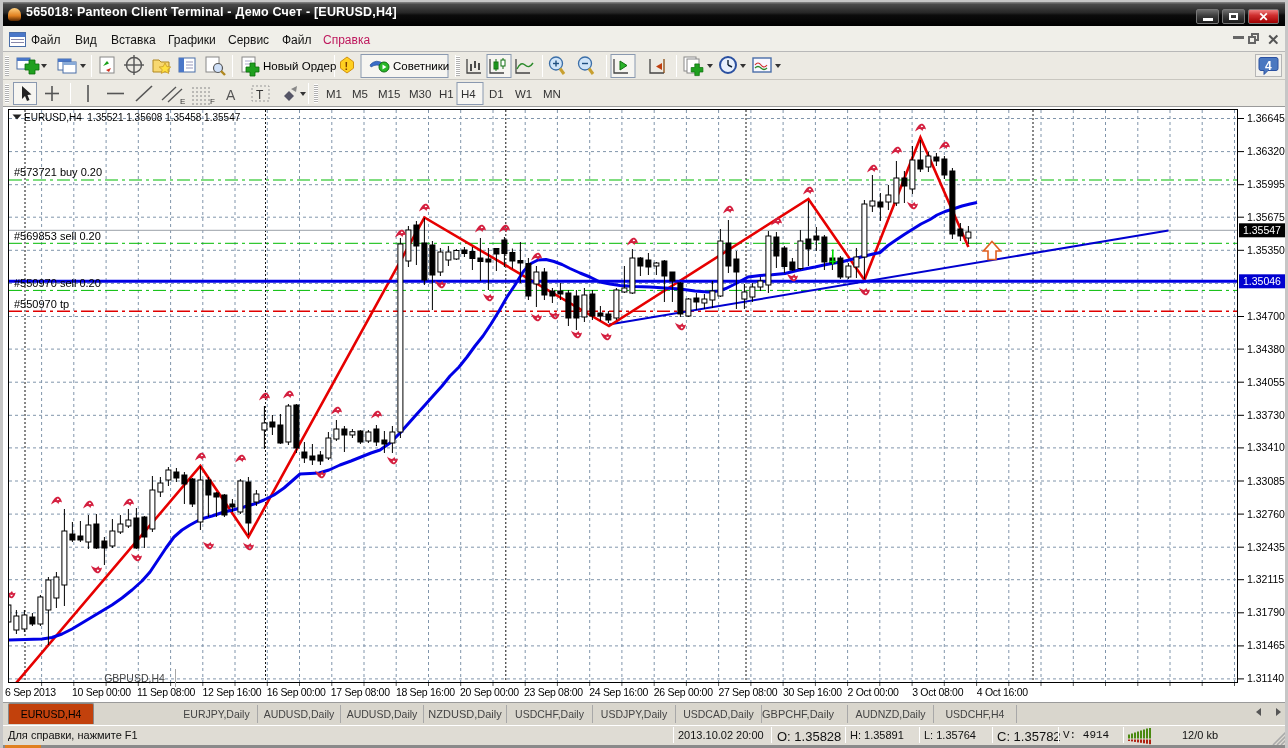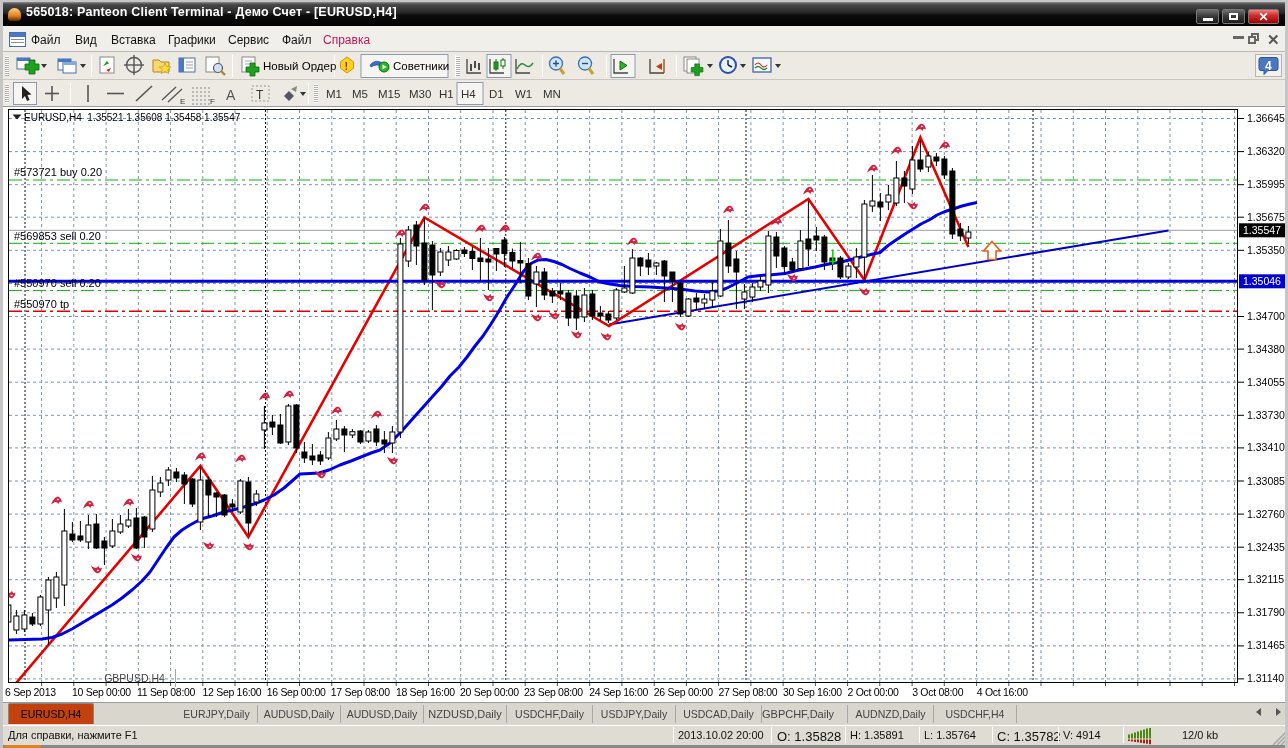--- a/index.html
+++ b/index.html
@@ -739,21 +739,21 @@
 <div style="position:absolute;left:934px;top:705px;width:83px;height:18px;font-size:10.5px;color:#444;text-align:center;line-height:18px;font-family:'Liberation Sans',sans-serif;border-right:1px solid #a8a8a8;">USDCHF,H4</div>
 <div style="position:absolute;left:1256px;top:708px;width:0;height:0;border-top:4px solid transparent;border-bottom:4px solid transparent;border-right:5px solid #555;"></div>
 <div style="position:absolute;left:1276px;top:708px;width:0;height:0;border-top:4px solid transparent;border-bottom:4px solid transparent;border-left:5px solid #555;"></div>
 <div style="position:absolute;left:3px;top:725px;width:1282px;height:20px;background:#dfdcd4;border-top:1px solid #fff;"></div>
 <div style="position:absolute;left:8px;top:729px;font-size:11px;color:#111;font-family:'Liberation Sans',sans-serif;">Для справки, нажмите F1</div>
 <div style="position:absolute;left:678px;top:729px;font-size:11px;color:#111;font-family:'Liberation Sans',sans-serif;">2013.10.02 20:00</div>
 <div style="position:absolute;left:777px;top:729px;font-size:13px;color:#111;font-family:'Liberation Sans',sans-serif;">O: 1.35828</div>
 <div style="position:absolute;left:850px;top:729px;font-size:11px;color:#111;font-family:'Liberation Sans',sans-serif;">H: 1.35891</div>
 <div style="position:absolute;left:924px;top:729px;font-size:11px;color:#111;font-family:'Liberation Sans',sans-serif;">L: 1.35764</div>
 <div style="position:absolute;left:997px;top:729px;font-size:13px;color:#111;font-family:'Liberation Sans',sans-serif;text-align:center;">C: 1.35782</div>
-<div style="position:absolute;left:1063px;top:729px;font-size:11px;color:#111;font-family:Liberation Sans, sans-serif;">V: 4914</div>
+<div style="position:absolute;left:1063px;top:729px;font-size:11px;color:#111;font-family:Liberation Mono, monospace;">V: 4914</div>
 <div style="position:absolute;left:1182px;top:729px;font-size:11px;color:#111;font-family:'Liberation Sans',sans-serif;">12/0 kb</div>
 <div style="position:absolute;left:673px;top:727px;width:1px;height:16px;background:#9a9a9a;border-right:1px solid #fff;"></div>
 <div style="position:absolute;left:771px;top:727px;width:1px;height:16px;background:#9a9a9a;border-right:1px solid #fff;"></div>
 <div style="position:absolute;left:845px;top:727px;width:1px;height:16px;background:#9a9a9a;border-right:1px solid #fff;"></div>
 <div style="position:absolute;left:919px;top:727px;width:1px;height:16px;background:#9a9a9a;border-right:1px solid #fff;"></div>
 <div style="position:absolute;left:992px;top:727px;width:1px;height:16px;background:#9a9a9a;border-right:1px solid #fff;"></div>
 <div style="position:absolute;left:1058px;top:727px;width:1px;height:16px;background:#9a9a9a;border-right:1px solid #fff;"></div>
 <div style="position:absolute;left:1123px;top:727px;width:1px;height:16px;background:#9a9a9a;border-right:1px solid #fff;"></div>
 <svg width="28" height="18" style="position:absolute;left:1127px;top:728px">
     <rect x="1" y="6.5" width="2" height="4" fill="#4a8a10"></rect>

